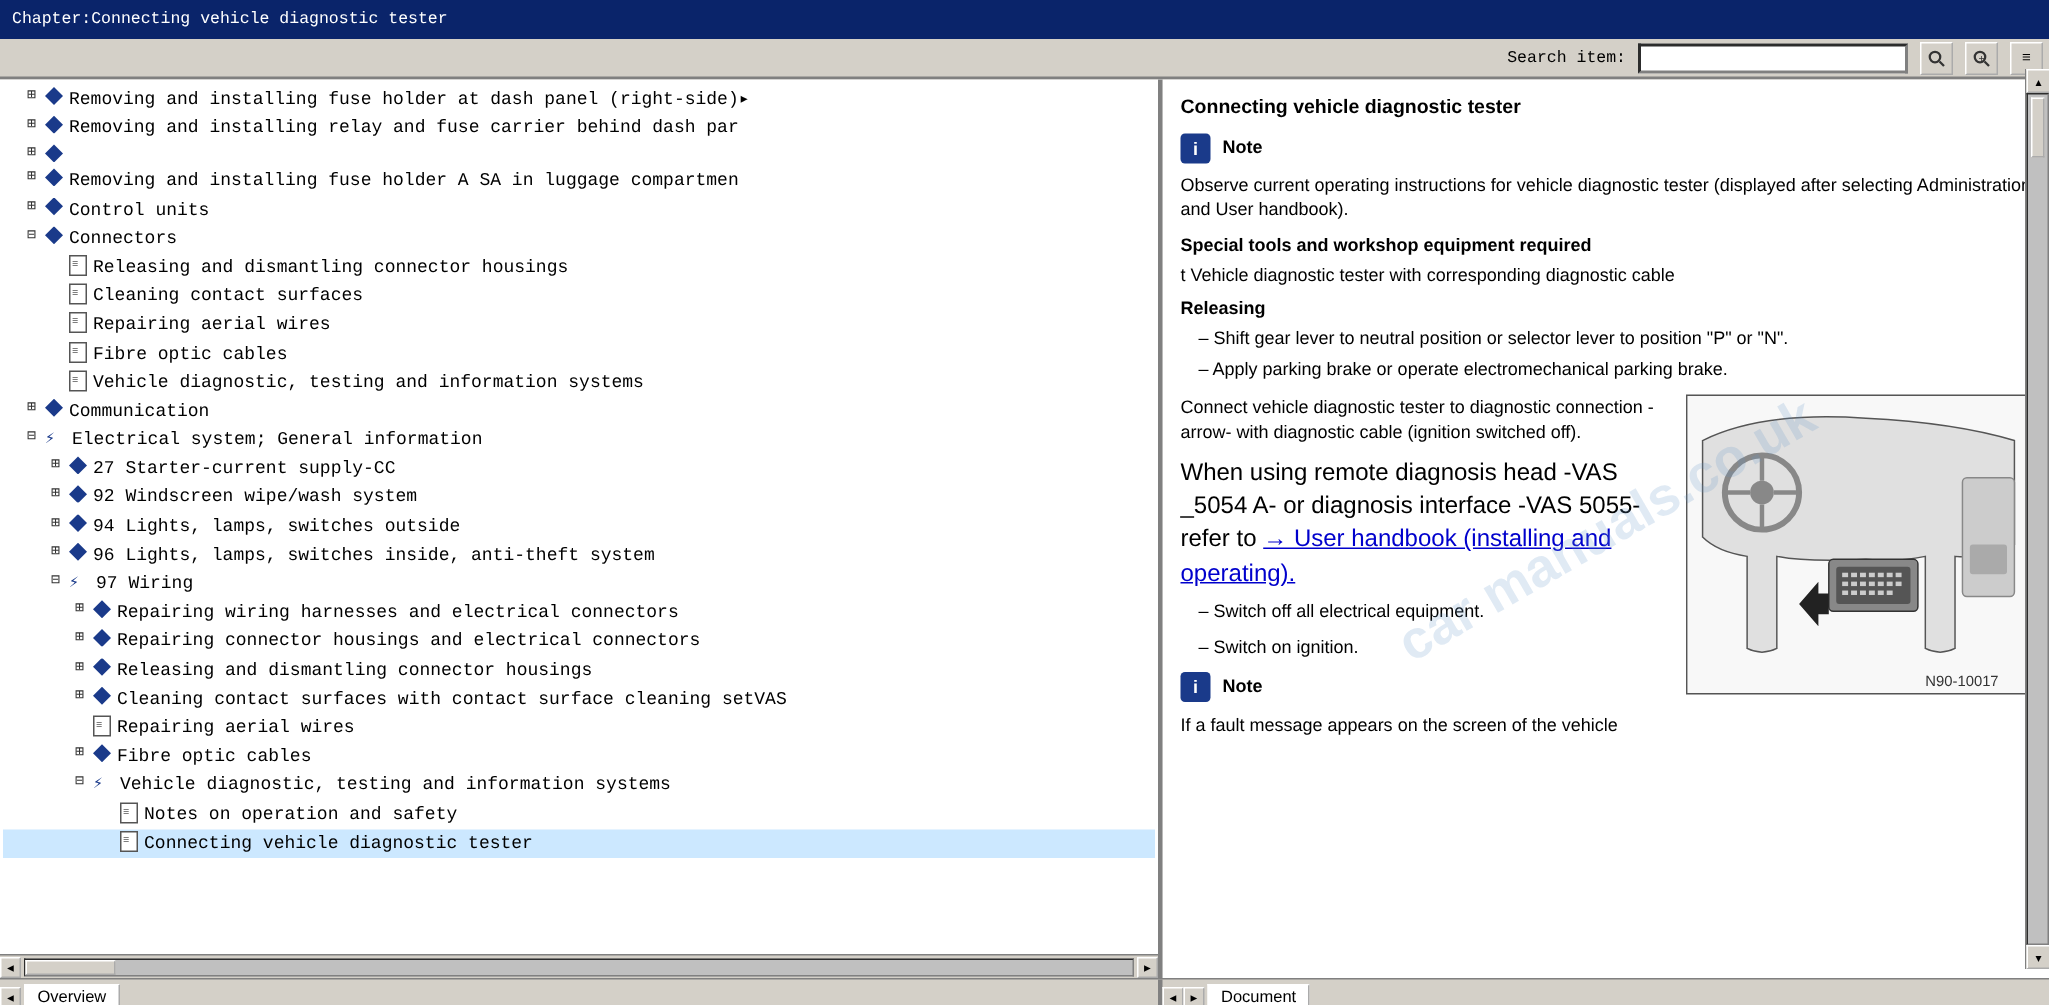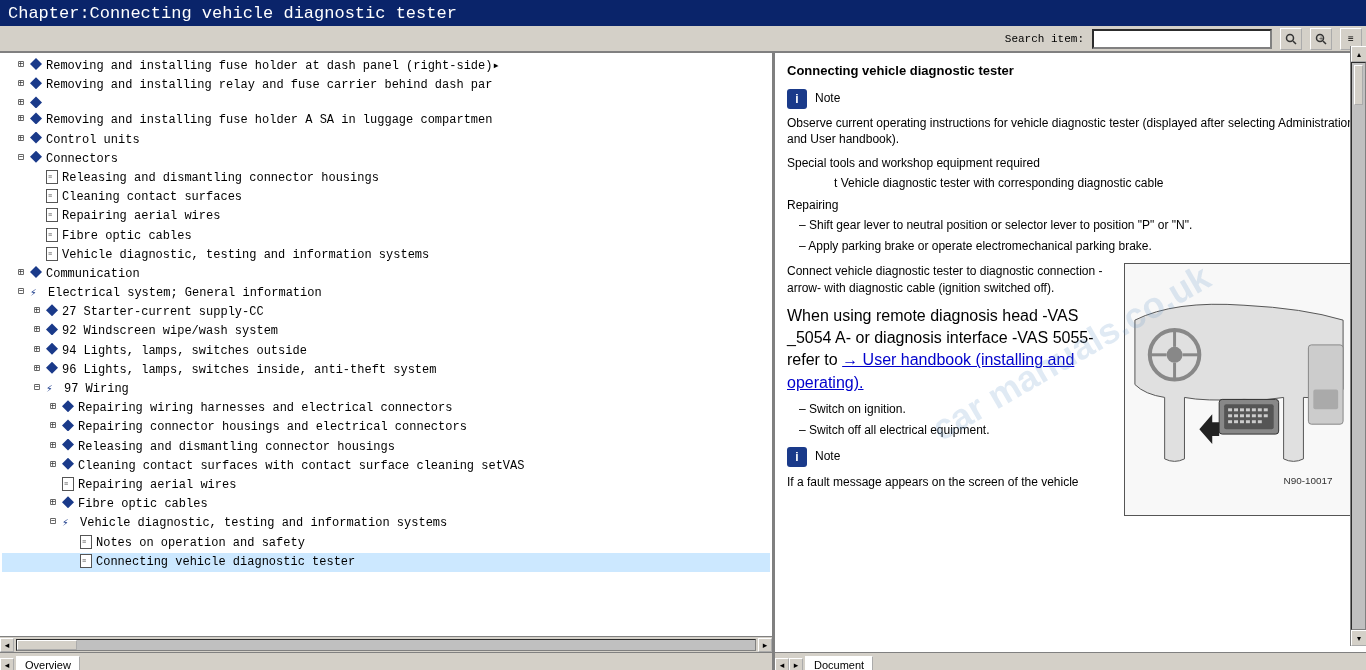--- a/index.html
+++ b/index.html
@@ -3,21 +3,21 @@
   <meta charset="utf-8">
   <style>
     * { margin: 0; padding: 0; box-sizing: border-box; }
     body { font-family: 'Courier New', monospace; font-size: 12px; background: #d4d0c8; width: 1366px; height: 670px; overflow: hidden; }
     
     
     .title-bar {
       background: #0a246a;
       color: white;
       padding: 13px 8px;
-      font-size: 17px;
+      font-size: 11px;
       display: flex;
       align-items: center;
       height: 20px;
     }
     
     
     .toolbar {
       background: #d4d0c8;
       border-bottom: 1px solid #808080;
       padding: 2px 4px;
@@ -156,36 +156,36 @@
       background: #1a3a8a;
       border-radius: 3px;
       display: flex;
       align-items: center;
       justify-content: center;
       color: white;
       font-size: 12px;
       font-weight: bold;
       flex-shrink: 0;
     }
-    .note-label { font-weight: normal; }
-    .section-label { font-weight: normal; margin: 4px 0 2px 0; }
+    .note-label { font-weight: bold; }
+    .section-label { font-weight: bold; margin: 4px 0 2px 0; }
     .bullet-item { margin-left: 12px; margin-bottom: 3px; }
     .link-text { color: #0000cc; text-decoration: underline; cursor: pointer; }
     
     .right-bottom {
       display: flex;
       gap: 5px;
       margin-top: 8px;
     }
     .text-column {
       flex: 1;
     }
     .diagram-box {
       width: 230px;
-      height: 253px;
+      height: 200px;
       border: 1px solid #555;
       background: #f8f8f8;
       position: relative;
       flex-shrink: 0;
     }
     
     
     .watermark {
       position: absolute;
       top: 50%;
@@ -484,35 +484,35 @@
         <div class="info-icon">
           <span>i</span>
         </div>
         <div>
           <div class="note-label">Note</div>
         </div>
       </div>
       <p style="margin-bottom:6px;font-size:12px;line-height:1.4;">Observe current operating instructions for vehicle diagnostic tester (displayed after selecting Administration and User handbook).</p>
 
       <div class="section-label">Special tools and workshop equipment required</div>
-      <p style="margin-bottom:4px;margin-left:47px;">t  Vehicle diagnostic tester with corresponding diagnostic cable</p>
-
-      <div class="section-label">Repairing</div>
+      <p style="margin-bottom:4px;">t  Vehicle diagnostic tester with corresponding diagnostic cable</p>
+
+      <div class="section-label">Releasing</div>
 
       <p class="bullet-item">–  Shift gear lever to neutral position or selector lever to position "P" or "N".</p>
       <p class="bullet-item">–  Apply parking brake or operate electromechanical parking brake.</p>
 
       <div class="right-bottom">
         <div class="text-column">
           <p style="margin-bottom:8px;font-size:12px;line-height:1.4;">Connect vehicle diagnostic tester to diagnostic connection - arrow- with diagnostic cable (ignition switched off).</p>
 
           <p style="margin-bottom:4px;font-size:16px;line-height:1.4;">When using remote diagnosis head -VAS _5054 A- or diagnosis interface -VAS 5055- refer to <span class="link-text">→ User handbook (installing and operating).</span></p>
 
+          <p class="bullet-item" style="margin-top:3px;">–  Switch off all electrical equipment.</p>
           <p class="bullet-item" style="margin-top:6px;">–  Switch on ignition.</p>
-          <p class="bullet-item" style="margin-top:3px;">–  Switch off all electrical equipment.</p>
 
           <div class="note-box" style="margin-top:8px;">
             <div class="info-icon">
               <span>i</span>
             </div>
             <div>
               <div class="note-label">Note</div>
             </div>
           </div>
           <p style="font-size:12px;">If a fault message appears on the screen of the vehicle</p>

